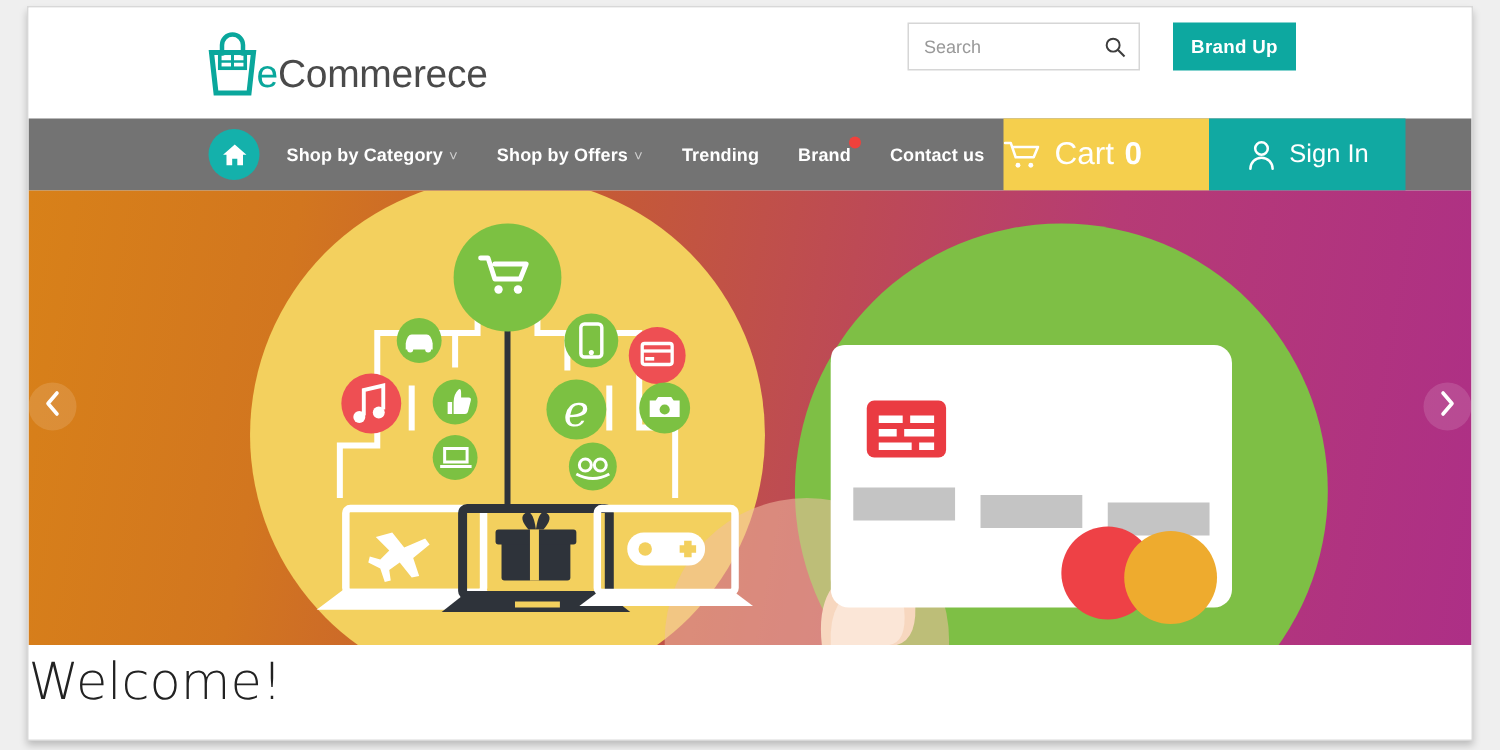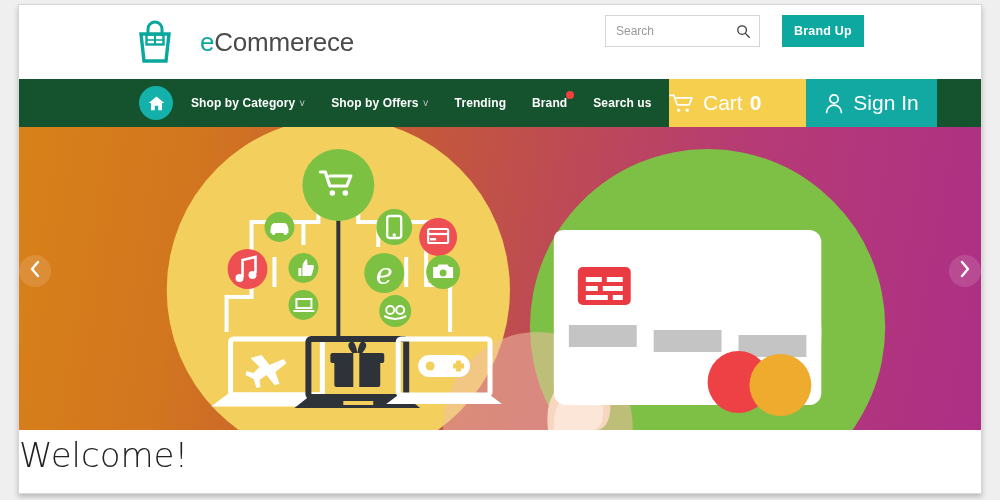--- a/index.html
+++ b/index.html
@@ -35,23 +35,22 @@
     left: 0; top: 0;
     width: 100%;
     height: 74px;
     background: #ffffff;
   }
   .logo {
     position: absolute;
     left: 116px;
     top: 14px;
     display: flex;
-    align-items: center;
+    align-items: flex-end;
     height: 46px;
-    gap: 29px;
   }
   .logo-mark { width: 40px; height: 44px; margin-right: 2px; }
   .logo-text {
     font-size: 26px;
     color: #4a4a4a;
     letter-spacing: -0.2px;
     font-weight: 400;
     margin-left: -6px;
   }
   .logo-text .e { color: #0aa79c; }
@@ -97,21 +96,21 @@
     font-family: "Liberation Sans", sans-serif;
     letter-spacing: 0.2px;
   }
 
   
   .navbar {
     position: absolute;
     left: 0; top: 74px;
     width: 100%;
     height: 48px;
-    background: #14532d;
+    background: #737373;
     display: flex;
     align-items: center;
   }
   .nav-home {
     position: absolute;
     left: 120px;
     top: 7px;
     width: 34px; height: 34px;
     border-radius: 50%;
     background: #14b1ab;
@@ -174,21 +173,21 @@
     right: 44px;
     top: 0;
     width: 131px;
     height: 48px;
     background: #11a9a2;
     display: flex;
     align-items: center;
     justify-content: center;
     cursor: pointer;
     color: #ffffff;
-    font-size: 21px;
+    font-size: 17px;
   }
   .signin-btn .user-glyph { margin-right: 9px; display:flex; }
 
   
   .hero {
     position: absolute;
     left: 0; top: 122px;
     width: 100%;
     height: 303px;
     background: linear-gradient(100deg, #d88119 0%, #d2761f 18%, #c55a36 38%, #bd4a55 55%, #b63b75 72%, #ad2f86 100%);
@@ -274,21 +273,21 @@
         <span>Shop by Offers</span><span class="caret">˅</span>
       </div>
       <div class="nav-item">
         <span>Trending</span>
       </div>
       <div class="nav-item">
         <span>Brand</span>
         <span class="badge-dot"></span>
       </div>
       <div class="nav-item">
-        <span>Search us</span>
+        <span>Contact us</span>
       </div>
     </div>
 
     <div class="cart-btn">
       <span class="cart-glyph">
         <svg width="25" height="20" viewBox="0 0 26 21">
           <path d="M1 2.5 H5 L8.4 12.4 H21 L24 5.2 H6.4" fill="none" stroke="#ffffff" stroke-width="1.8" stroke-linecap="round" stroke-linejoin="round"></path>
           <circle cx="10" cy="18" r="1.7" fill="#ffffff"></circle>
           <circle cx="19" cy="18" r="1.7" fill="#ffffff"></circle>
         </svg>

